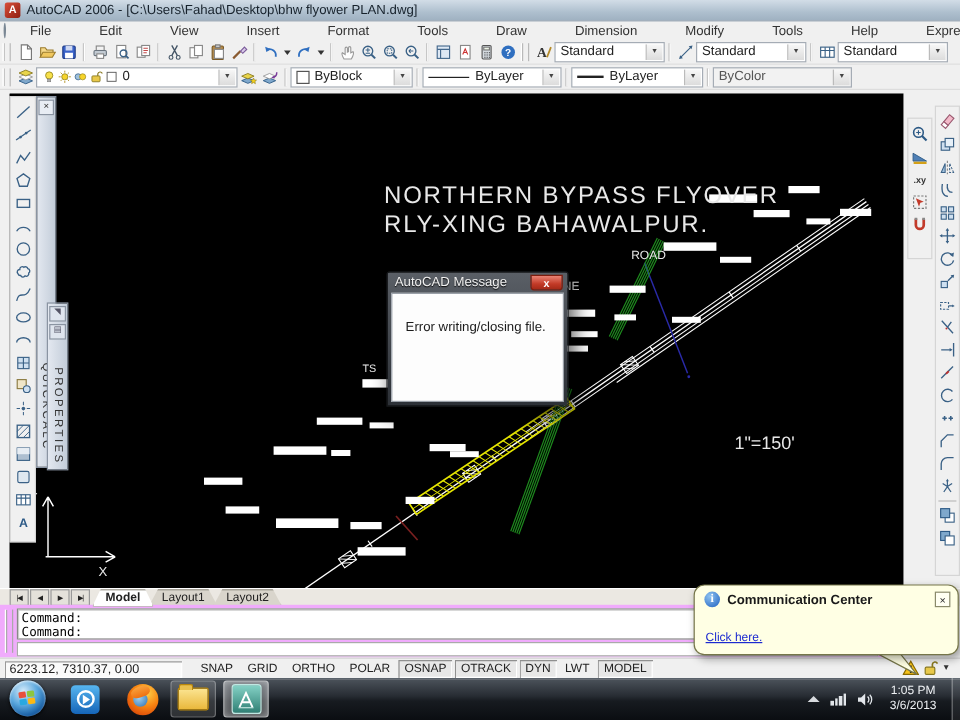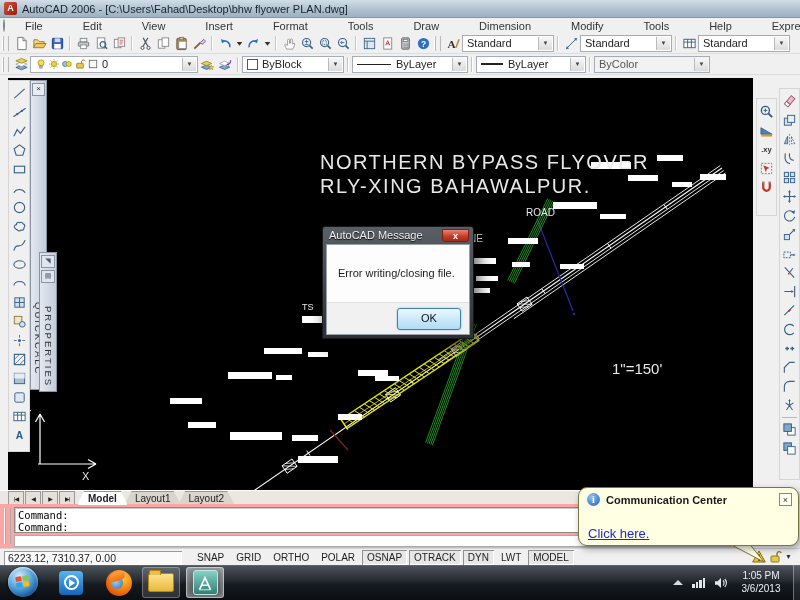--- a/index.html
+++ b/index.html
@@ -62,45 +62,45 @@
           box-shadow:0 0 2px #7ab8e0;}
   
   #tabsrow{left:0;top:490px;width:800px;height:14px;background:#ebe8e2;border-top:1px solid #fff;display:flex;align-items:center;}
   .navbtn{width:14px;height:12px;background:#e4e1da;border:1px solid #999;margin-left:1px;font-size:6px;
           display:flex;align-items:center;justify-content:center;color:#222;letter-spacing:-1px;}
   .tab{height:13px;padding:0 10px;font-size:10px;display:flex;align-items:center;color:#222;
        clip-path:polygon(14% 0,86% 0,100% 100%,0 100%);background:#d9d5cc;border:1px solid #9a968c;margin-left:-4px;}
   .tab.active{background:#fff;font-weight:bold;z-index:2;}
   #tabs-wrap{display:flex;margin-left:6px;}
   
-  #cmdwin{left:0;top:504px;width:737px;height:44px;background:#fca5a5;}
+  #cmdwin{left:0;top:504px;width:737px;height:44px;background:#f0abfc;}
   #cmd-grip{position:absolute;left:4px;top:4px;width:5px;height:36px;border-left:1px solid #fff;border-right:1px solid #aaa;box-shadow:inset 1px 0 0 #aaa;}
   #cmd-hist{position:absolute;left:14px;top:3px;right:5px;height:26px;background:#fff;border:1px solid #888;
             box-shadow:inset 1px 1px 0 #ccc;font-family:"DejaVu Sans Mono",monospace;font-size:10.5px;color:#000;
             padding:1px 3px;box-sizing:border-box;line-height:12px;}
   #cmd-line{position:absolute;left:14px;top:31px;right:5px;height:12px;background:#fff;border:1px solid #aaa;
             font-family:"DejaVu Sans Mono",monospace;font-size:10.5px;padding:0 3px;box-sizing:border-box;}
   
   #statusbar{left:0;top:548px;width:800px;height:17px;background:#f0f0f0;border-top:1px solid #d5d5d5;display:flex;align-items:center;}
-  #coords{width:178px;height:14px;margin-left:4px;background:#fafafa;box-shadow:inset 1px 1px 0 #9a9a9a,inset -1px -1px 0 #fff;
+  #coords{width:148px;height:14px;margin-left:4px;background:#fafafa;box-shadow:inset 1px 1px 0 #9a9a9a,inset -1px -1px 0 #fff;
           font-size:10.5px;padding:0 4px;line-height:14px;color:#222;box-sizing:border-box;}
   #toggles{display:flex;margin-left:10px;justify-content:space-between;}
   .tg{height:15px;padding:0 5px;display:flex;align-items:center;font-size:10px;color:#222;margin-right:2px;white-space:nowrap;}
   .tg.on{background:#e7e7e7;box-shadow:inset 1px 1px 0 #909090,inset -1px -1px 0 #fff;}
   #sb-tray{position:absolute;right:8px;top:550px;display:flex;align-items:center;gap:3px;}
   
   #balloon{left:578px;top:487px;width:219px;height:57px;background:#ffffe4;border:1px solid #76764a;border-radius:9px;
            z-index:60;box-shadow:2px 3px 7px rgba(0,0,0,.35);}
   #bal-title{position:absolute;left:27px;top:6px;font-size:11px;font-weight:bold;color:#1a1a1a;}
   #bal-info{position:absolute;left:8px;top:5px;width:13px;height:13px;border-radius:50%;background:radial-gradient(circle at 35% 30%,#8fc3f0,#1d5fc0);
             color:#fff;font-size:10px;font-weight:bold;text-align:center;line-height:13px;font-family:"Liberation Serif",serif;}
   #bal-close{position:absolute;right:6px;top:5px;width:13px;height:13px;border:1px solid #8a8a6a;background:#fffff2;
              font-size:9px;line-height:12px;text-align:center;color:#333;box-sizing:border-box;}
   #bal-body{position:absolute;left:9px;top:23px;width:204px;font-size:10.5px;color:#1a1a1a;}
-  #bal-link{position:absolute;left:9px;top:38px;font-size:13px;color:#1c2ad0;text-decoration:underline;}
+  #bal-link{position:absolute;left:9px;top:38px;font-size:10px;color:#1c2ad0;text-decoration:underline;}
   #bal-tail{left:700px;top:542px;width:70px;height:22px;z-index:59;}
   
   #taskbar{left:0;top:565px;width:800px;height:35px;
            background:linear-gradient(#4b525a,#272c33 40%,#171b20 52%,#0b0e12 95%);border-top:1px solid #5a626b;}
   #orb{position:absolute;left:8px;top:567px;width:30px;height:30px;border-radius:50%;
        background:radial-gradient(circle at 38% 30%,#d6ecfb,#5aa7dd 42%,#1b61a6 72%,#082e58);
        box-shadow:inset 0 1px 2px rgba(255,255,255,.8),0 1px 3px #000;}
   #orb-flag{position:absolute;left:8px;top:9px;width:14px;height:12px;transform:rotate(-8deg);display:grid;
             grid-template-columns:6px 6px;grid-template-rows:5px 5px;gap:1px;}
   #orb-flag span{border-radius:1px;display:block;}
@@ -937,23 +937,20 @@
           </svg>
         </span>
       </div>
     </div>
 
   <div id="dlg" class="abs">
     <div id="dlg-title">AutoCAD Message</div>
     <div id="dlg-close">x</div>
     <div id="dlg-client">
       <div id="dlg-msg">Error writing/closing file.</div>
-      <div id="dlg-footer">
-        <div id="dlg-ok">OK</div>
-      </div>
     </div>
   </div>
 
   <div id="tabsrow" class="abs">
     <div id="tab-nav" style="display:flex;margin-left:7px;">
         <div class="navbtn">|◀</div>
         <div class="navbtn">◀</div>
         <div class="navbtn">▶</div>
         <div class="navbtn">▶|</div>
       </div>

